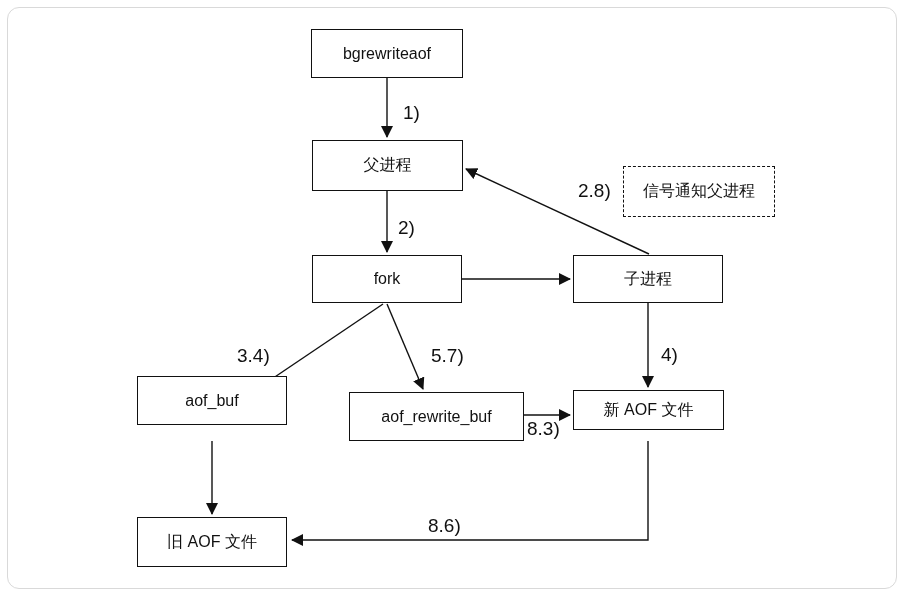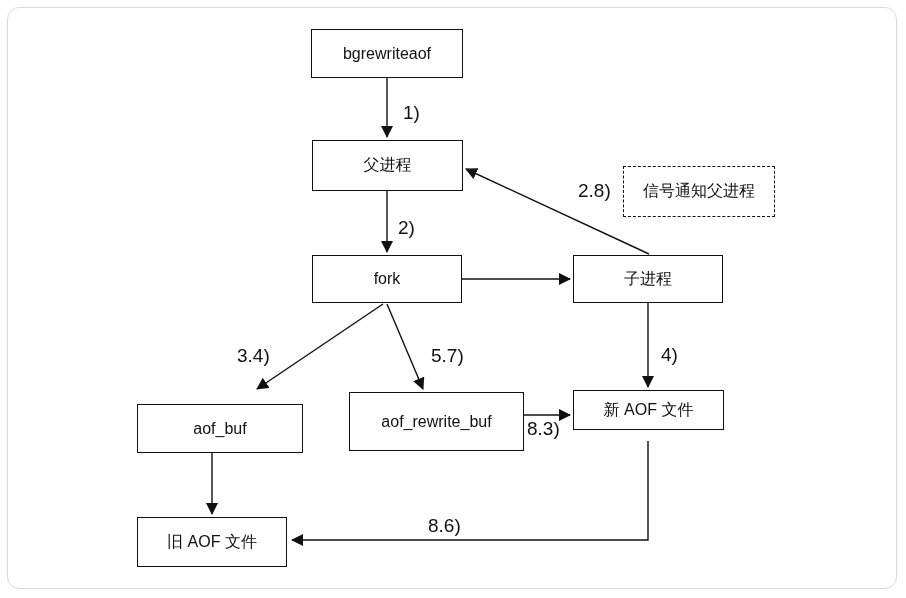--- a/index.html
+++ b/index.html
@@ -101,25 +101,25 @@
   </div>
 
   <div class="node" style="left:573px;top:255px;width:150px;height:48px">
     <span>子进程</span>
   </div>
 
   <div class="node dashed" style="left:623px;top:166px;width:152px;height:51px">
     <span>信号通知父进程</span>
   </div>
 
-  <div class="node" style="left:137px;top:404px;width:166px;height:49px">
+  <div class="node" style="left:137px;top:376px;width:150px;height:49px">
     <span>aof_buf</span>
   </div>
 
-  <div class="node" style="left:349px;top:392px;width:175px;height:59px">
+  <div class="node" style="left:349px;top:392px;width:175px;height:49px">
     <span>aof_rewrite_buf</span>
   </div>
 
   <div class="node" style="left:573px;top:390px;width:151px;height:40px">
     <span>新 AOF 文件</span>
   </div>
 
   <div class="node" style="left:137px;top:517px;width:150px;height:50px">
     <span>旧 AOF 文件</span>
   </div>

